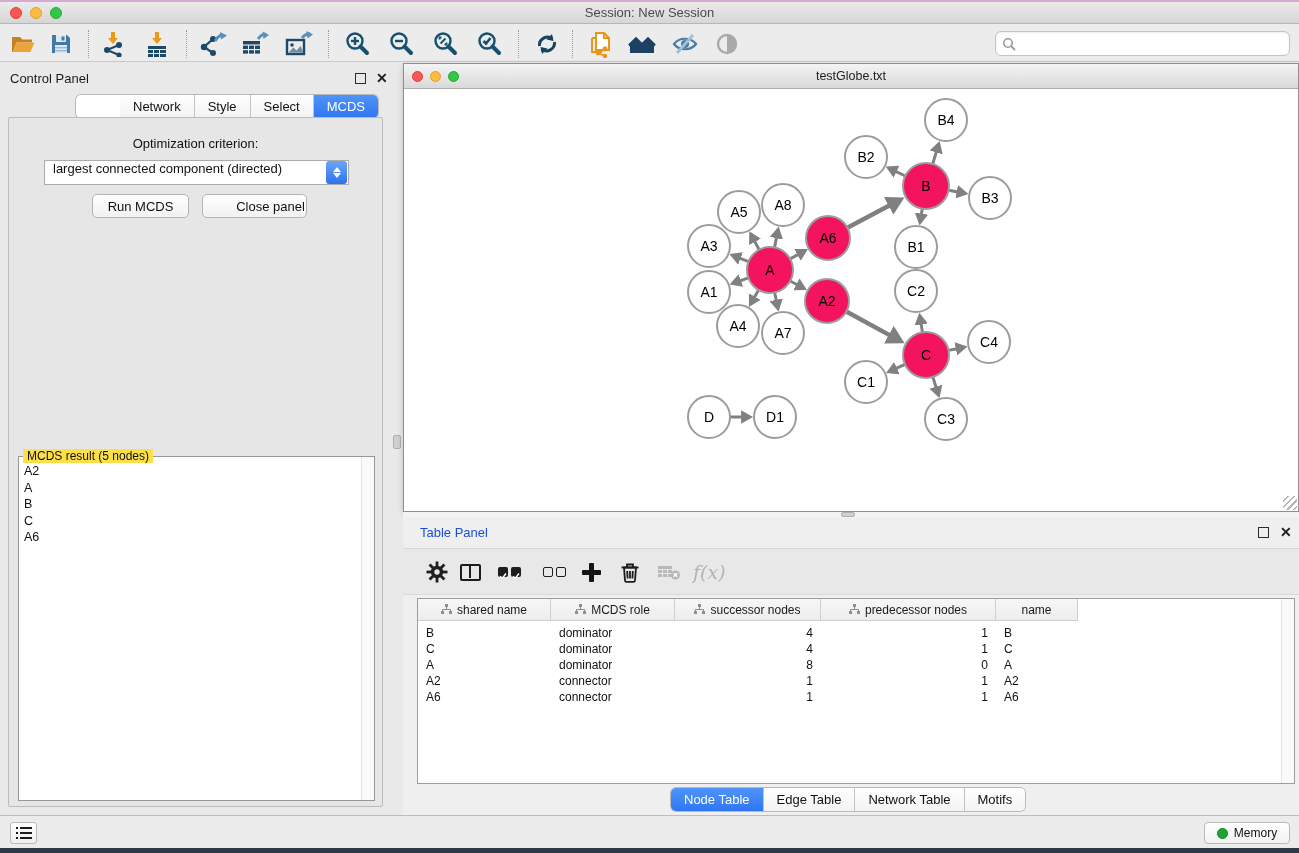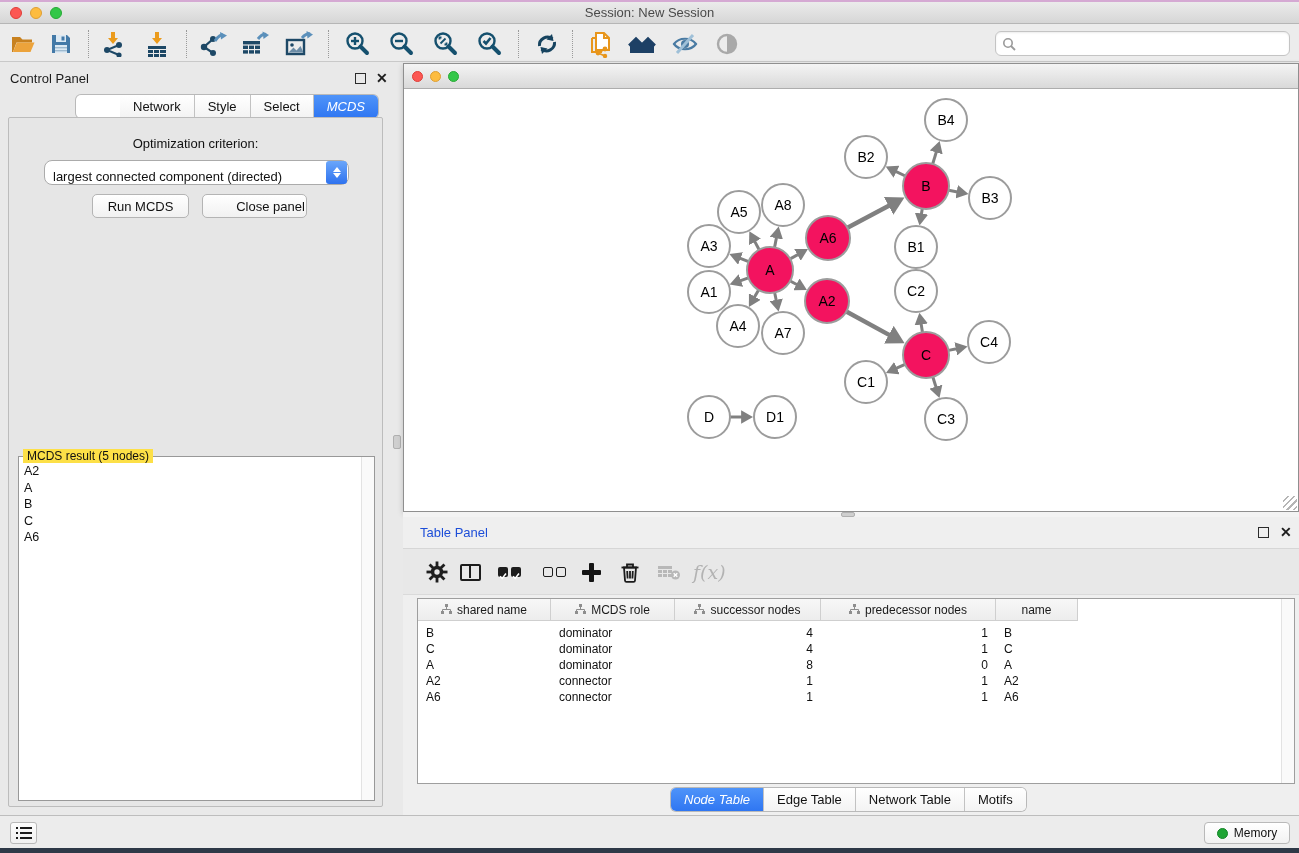--- a/index.html
+++ b/index.html
@@ -36,29 +36,29 @@
   .float-ic { width:11px; height:11px; border:1.6px solid #2b2b2b; background:transparent; display:inline-block; }
   .close-ic { font-size:14px; font-weight:bold; color:#1c1c1c; line-height:11px; }
   .cp-header-icons { position:absolute; left:355px; top:11px; display:flex; gap:10px; align-items:center; }
 
   .seg-tabs { position:absolute; display:flex; height:23px; border-radius:5px;
     box-shadow:0 0 0 1px #b9b9b9; overflow:hidden; background:#fff; }
   .seg { height:23px; display:flex; align-items:center; justify-content:center;
     font-size:13px; color:#111; background:linear-gradient(#ffffff,#f3f3f3);
     border-right:1px solid #c2c2c2; padding:0 13px; }
   .seg:last-child { border-right:none; }
-  .seg.sel { background:linear-gradient(#4f94f9,#2f76f2); color:#fff;font-style:italic; }
+  .seg.sel { background:linear-gradient(#4f94f9,#2f76f2); color:#fff; }
 
   .cp-tabs { left:76px; top:33px;padding-left:44px; }
 
   .cp-body { position:absolute; left:8px; top:55px; width:375px; height:690px;
     background:#e6e6e6; border:1px solid #bcbcbc; border-radius:2px; }
   .opt-label { position:absolute; left:0; right:0; top:18px; text-align:center; font-size:13px; color:#111; }
   .cp-select { position:absolute; left:35px; top:42px; width:305px; height:25px;
-    background:#fff; border:1px solid #ababab; border-radius:8px; display:flex; align-items:flex-end; }
+    background:#fff; border:1px solid #ababab; border-radius:0; display:flex; align-items:flex-start; }
   .cp-select .val { flex:1; font-size:13px; padding-left:8px; color:#111; white-space:nowrap; }
   .cp-select .stepper { width:21px; height:23px; border-radius:3px; margin-right:1px;
     background:linear-gradient(#6aa6fa,#2e72ef); display:flex; flex-direction:column;
     align-items:center; justify-content:center; gap:1px; }
   .chev { width:0; height:0; border-left:4px solid transparent; border-right:4px solid transparent; }
   .chev.up { border-bottom:5px solid #fff; }
   .chev.dn { border-top:5px solid #fff; }
   .mac-btn { position:absolute; height:24px; background:linear-gradient(#ffffff,#f1f1f1);
     border:1px solid #b4b4b4; border-radius:5px; font-size:13px; color:#111;
     display:flex; align-items:center; justify-content:center; font-family:Liberation Sans, sans-serif; }
@@ -351,20 +351,21 @@
   <div class="v-grip"></div>
 </div>
 
 <div class="net-win">
   <div class="net-titlebar">
     <div class="net-traffic">
       <span class="tl sm red"></span>
       <span class="tl sm yel"></span>
       <span class="tl sm grn"></span>
     </div>
+    <div class="net-title">testGlobe.txt</div>
   </div>
   <div class="net-content">
     <svg id="graph-svg" width="894" height="423">
         <defs>
           <marker id="arrow" viewBox="0 0 4 4.5" markerWidth="4" markerHeight="4.5" refX="0.3" refY="2.25" orient="auto" markerUnits="strokeWidth">
             <path d="M0,0 L4,2.25 L0,4.5" fill="#808080"></path>
           </marker>
         </defs>
         <line x1="355.158322762694" y1="160.71557162052426" x2="350.5554499491782" y2="152.10374506620434" stroke="#808080" stroke-width="3" marker-end="url(#arrow)"></line>
         <line x1="370.51067110817826" y1="158.44664445910882" x2="372.52816754043994" y2="148.35916229780037" stroke="#808080" stroke-width="3" marker-end="url(#arrow)"></line>

